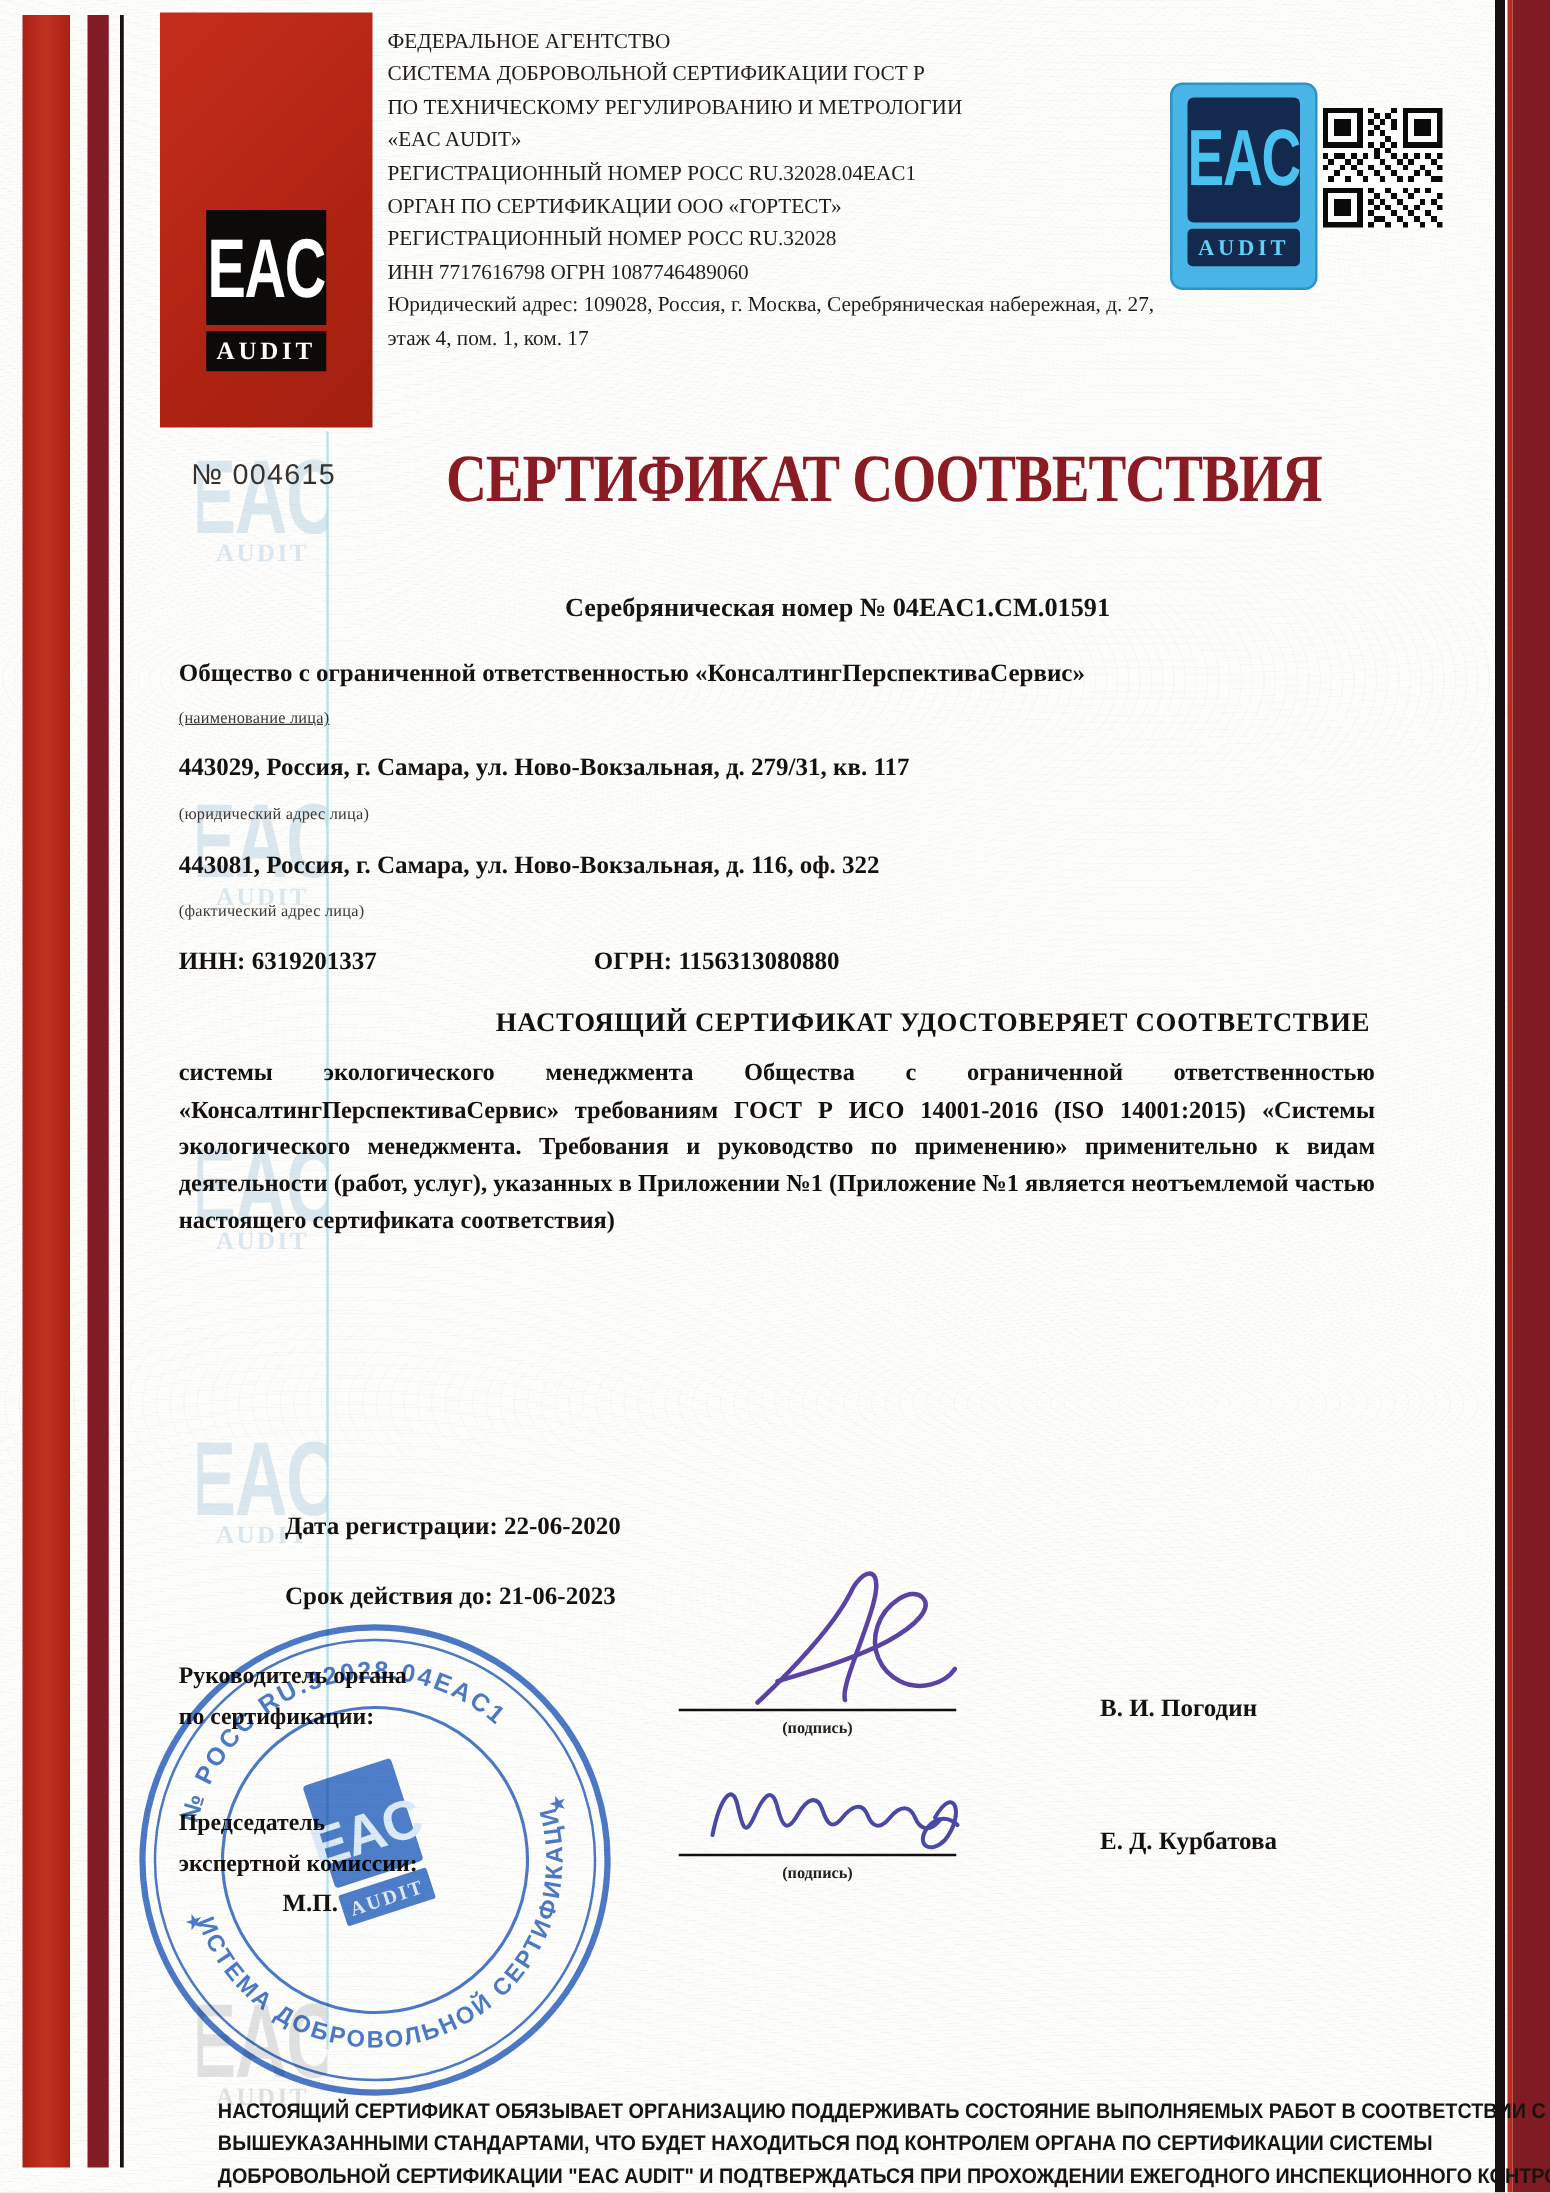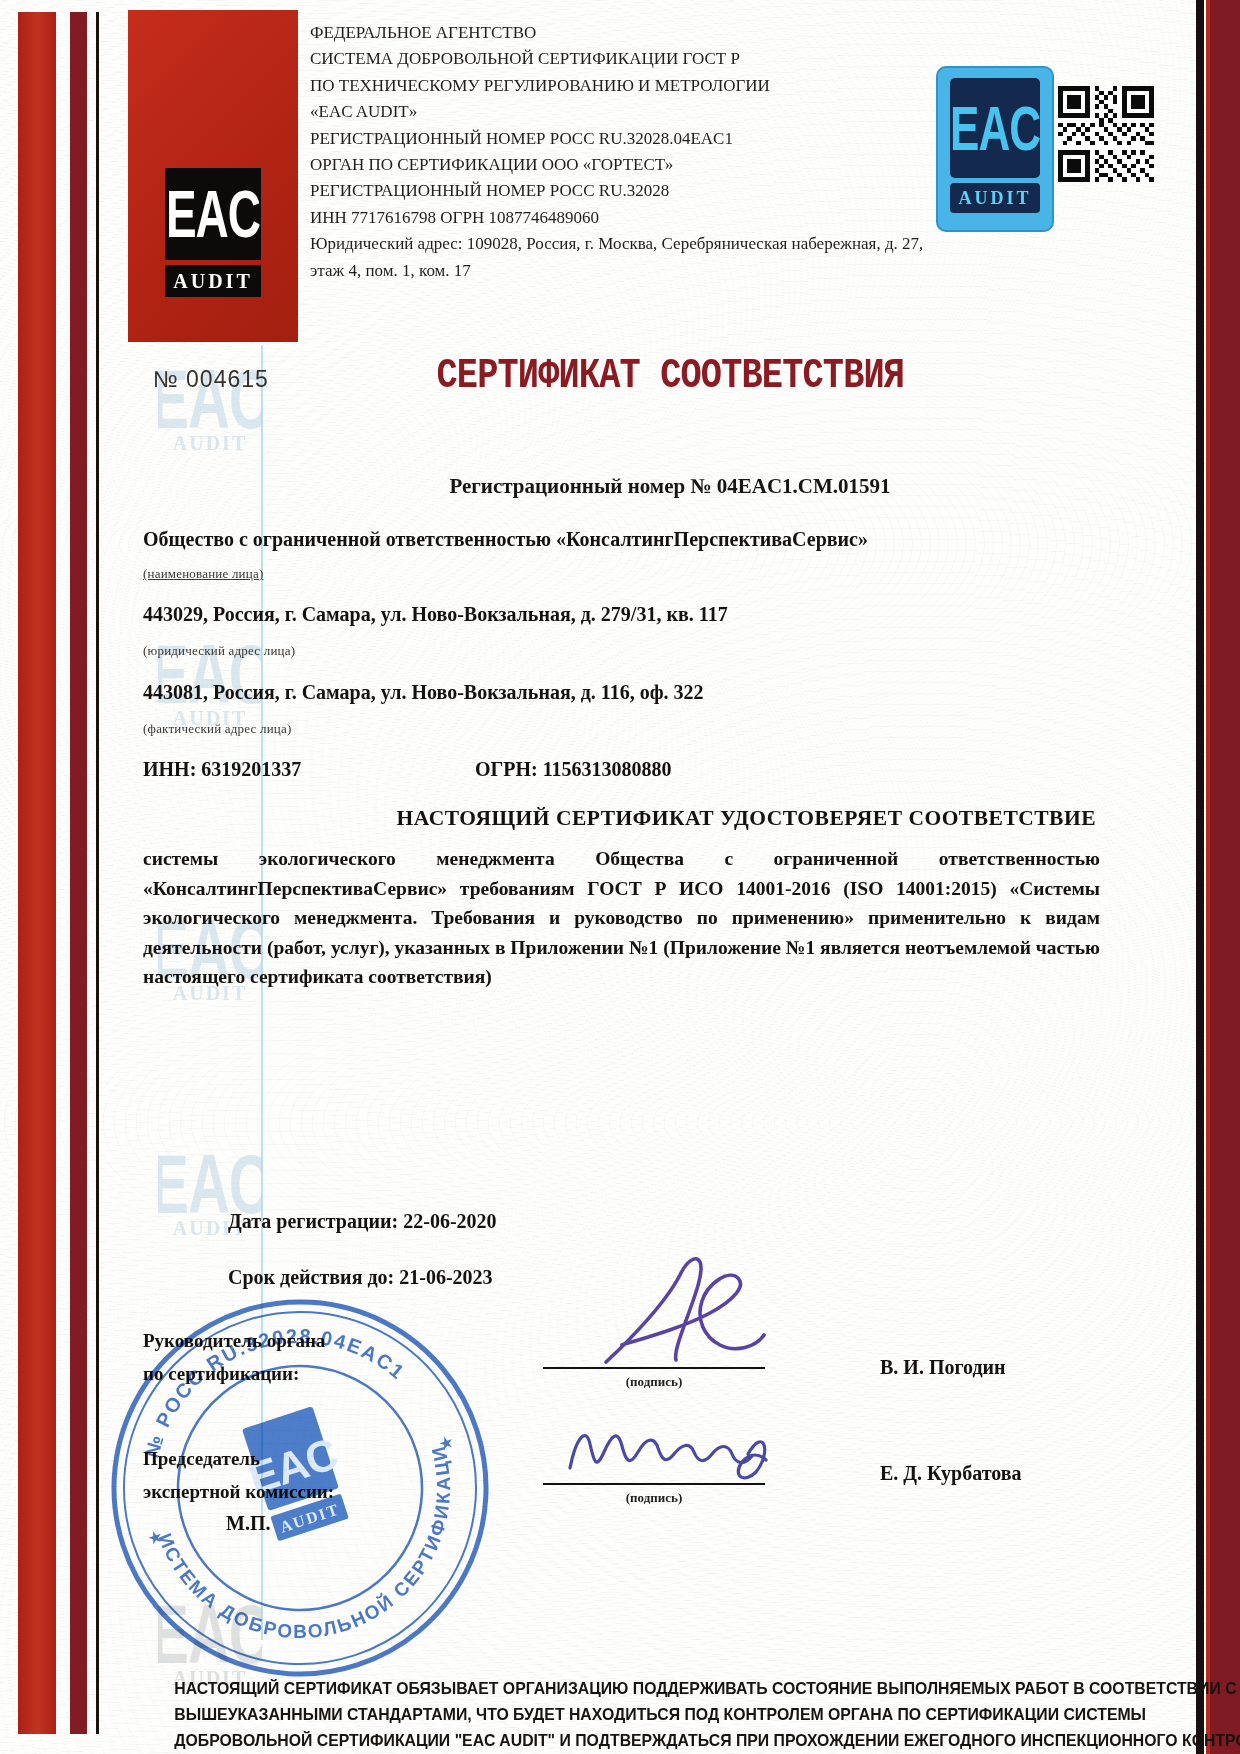--- a/index.html
+++ b/index.html
@@ -32,22 +32,22 @@
   
   .hline{white-space:nowrap;font-size:17px;line-height:26.4px;color:#211d1a;}
   
   .badge{position:absolute;left:936px;top:66px;width:118px;height:166px;background:#49b4e6;
     border-radius:10px;border:2px solid #2e93c6;box-sizing:border-box;}
   .badge .eac-top{background:#132a4e;color:#49c2ef;border-radius:5px;}
   .badge .eac-band{background:#132a4e;color:#5fd2f8;border-radius:4px;}
   
   .cert-no{position:absolute;left:153px;top:366px;font-family:"Liberation Sans",sans-serif;
     font-size:23px;color:#35322f;letter-spacing:1px;}
-  .title{position:absolute;left:290px;top:352px;width:760px;text-align:center;color:#8a1b22;
-    font-family:Liberation Mono, monospace;font-weight:900;font-size:42px;white-space:nowrap;}
+  .title{position:absolute;left:290px;top:352px;width:760px;text-align:right;color:#8a1b22;
+    font-family:Liberation Serif, serif;font-weight:900;font-size:54px;white-space:nowrap;}
   .title>span{display:inline-block;transform:scaleX(.84);transform-origin:center;letter-spacing:-1px;}
   .regnum{position:absolute;left:290px;top:474px;width:760px;text-align:center;
     font-weight:bold;font-size:21px;color:#171513;}
   
   .bold-line{position:absolute;left:143px;font-weight:bold;font-size:20px;white-space:nowrap;color:#14110f;}
   .cap{position:absolute;left:143px;font-size:13px;color:#3b3733;letter-spacing:.2px;}
   .stmt-head{position:absolute;left:139px;top:806px;width:957px;text-align:right;
     font-weight:bold;font-size:21.5px;letter-spacing:.5px;color:#14110f;}
   .stmt-body{position:absolute;left:143px;top:844px;width:957px;font-weight:bold;font-size:19.5px;
     line-height:29.5px;text-align:justify;color:#14110f;}
@@ -173,21 +173,21 @@
                M8 16h1v1H8zM10 16h1v1h-1zM13 16h1v1h-1zM17 16h1v1h-1zM19 16h1v1h-1z
                M9 17h1v1H9zM11 17h1v1h-1zM14 17h1v1h-1zM16 17h1v1h-1zM20 17h1v1h-1z
                M8 18h1v1H8zM12 18h1v1h-1zM15 18h1v1h-1zM18 18h1v1h-1z
                M9 19h1v1H9zM10 19h1v1h-1zM13 19h1v1h-1zM16 19h1v1h-1zM19 19h1v1h-1z
                M8 20h1v1H8zM11 20h1v1h-1zM14 20h1v1h-1zM17 20h1v1h-1zM20 20h1v1h-1z"></path>
     </g>
   </svg>
 
   <div class="cert-no">№ 004615</div>
   <div class="title"><span>СЕРТИФИКАТ СООТВЕТСТВИЯ</span></div>
-  <div class="regnum">Регистрационный номер № 04EAC1.CM.01591</div>
+  <div class="regnum">Серебряническая номер № 04EAC1.CM.01591</div>
 
   <div class="bold-line" style="top:528px;">Общество с ограниченной ответственностью «КонсалтингПерспективаСервис»</div>
   <div class="cap" style="top:566px;text-decoration:underline;">(наименование лица)</div>
   <div class="bold-line" style="top:603px;">443029, Россия, г. Самара, ул. Ново-Вокзальная, д. 279/31, кв. 117</div>
   <div class="cap" style="top:643px;">(юридический адрес лица)</div>
   <div class="bold-line" style="top:681px;">443081, Россия, г. Самара, ул. Ново-Вокзальная, д. 116, оф. 322</div>
   <div class="cap" style="top:721px;">(фактический адрес лица)</div>
   <div class="bold-line" style="top:758px;">ИНН: 6319201337</div>
   <div class="bold-line" style="top:758px;left:475px;">ОГРН: 1156313080880</div>
 

